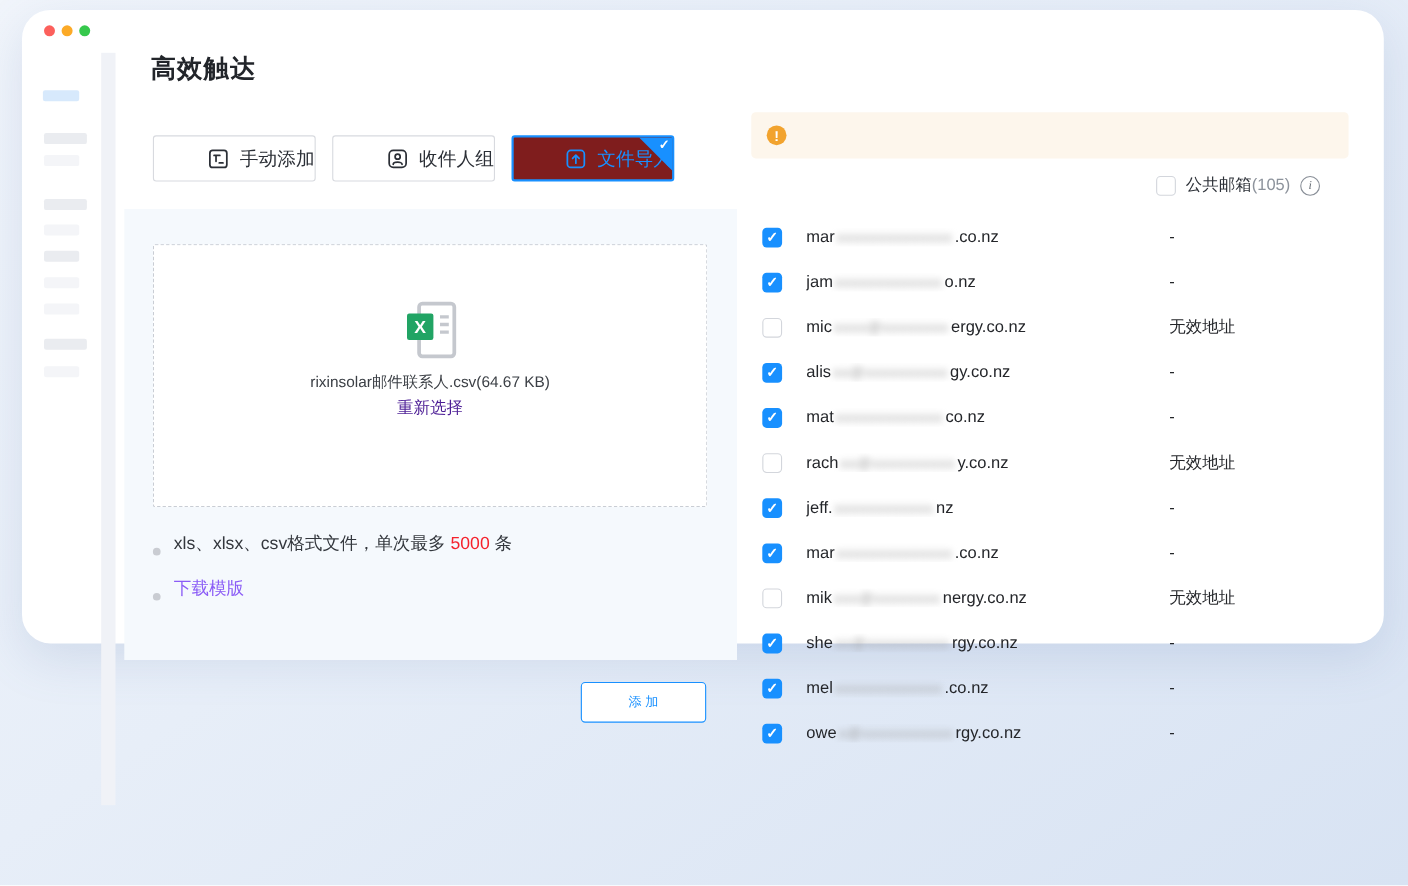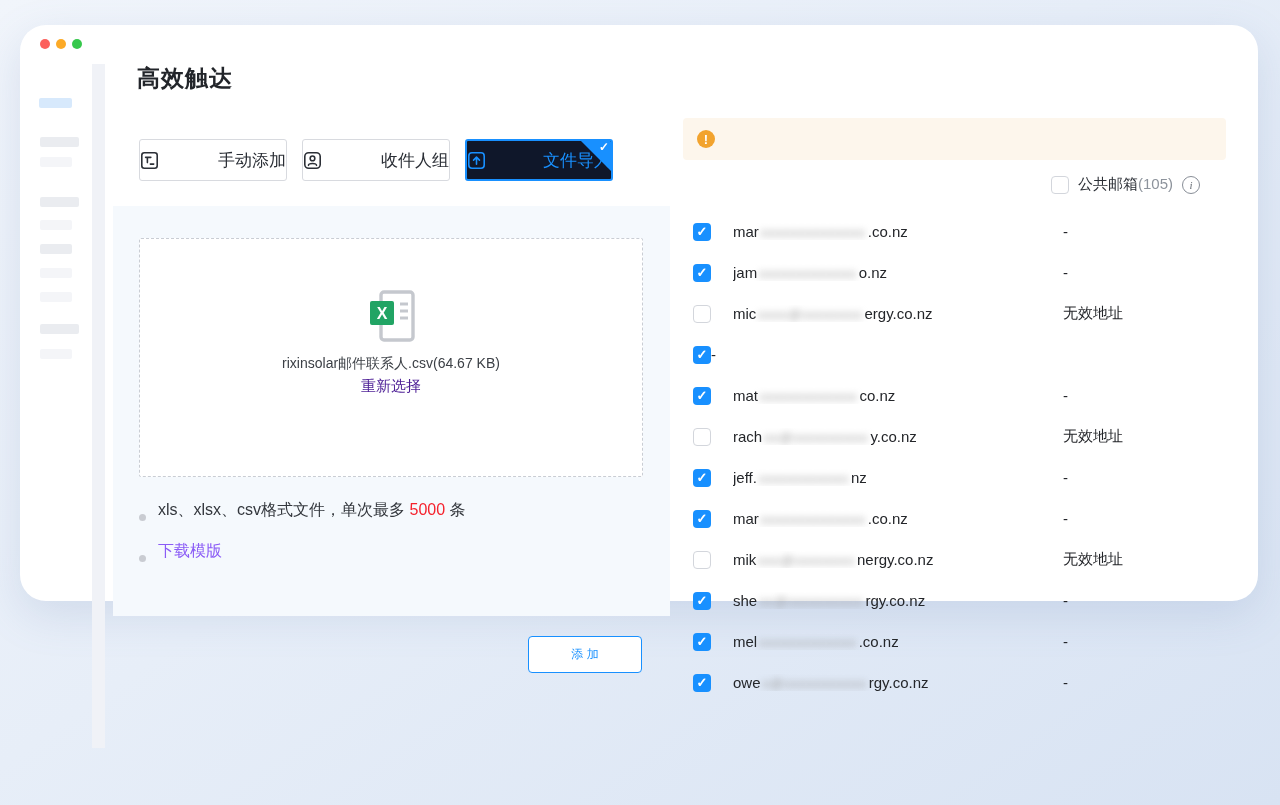--- a/index.html
+++ b/index.html
@@ -1,38 +1,38 @@
 <!DOCTYPE html>
 <html><head>
 <meta charset="utf-8">
 <style>
   html,body{margin:0;padding:0;}
   .viewport{position:relative;width:1280px;height:805px;overflow:hidden;
     background:linear-gradient(145deg,#f1f5fb 0%,#e7eef8 45%,#d8e3f3 100%);
     font-family:"Liberation Sans",sans-serif;}
-  .window{position:absolute;left:20px;top:25px;width:1238px;height:576px;background:#fff;
+  .window{position:absolute;left:20px;top:9px;width:1238px;height:576px;background:#fff;
     border-radius:26px;box-shadow:0 14px 44px rgba(100,130,180,.18);}
   
   .dot{position:absolute;top:14px;width:10px;height:10px;border-radius:50%;}
   .dot.r{left:20px;background:#fc605c}.dot.y{left:36px;background:#fcaa27}.dot.g{left:52px;background:#36c84c}
   
   .sk{position:absolute;left:20px;height:10px;border-radius:2px;background:#f4f5f8;}
   .sk.blue{left:19px;top:73px;width:33px;background:#d7e9fc;}
   .sk.d{background:#eaecf0;}
   .sk.b2{top:112px;width:39px}.sk.b3{top:132px;width:32px}.sk.b4{top:172px;width:39px}
   .sk.b5{top:195px;width:32px}.sk.b6{top:219px;width:32px}.sk.b7{top:243px;width:32px}
   .sk.b8{top:267px;width:32px}.sk.b9{top:299px;width:39px}.sk.b10{top:324px;width:32px}
   .divider{position:absolute;left:72px;top:39px;width:13px;height:684px;background:#f0f2f7;}
   .page-title{position:absolute;left:117px;top:38px;font-size:23px;font-weight:700;color:#22252a;letter-spacing:1px;}
   
   .tabs{position:absolute;left:119px;top:114px;display:flex;gap:15px;}
   .tab{position:relative;width:148px;height:42px;box-sizing:border-box;border:1px solid #d8dadf;border-radius:3px;
-    background:#fff;display:flex;align-items:center;justify-content:space-between;gap:10px;font-size:17px;color:#2b2f36;cursor:pointer;}
+    background:#fff;display:flex;align-items:center;justify-content:flex-end;gap:10px;font-size:17px;color:#2b2f36;cursor:pointer;}
   .tab svg{flex:none;}
-  .tab.active{border:2px solid #1890ff;background:#0f172a;color:#1890ff;overflow:hidden;}
+  .tab.active{border:2px solid #1890ff;background:#7f1d1d;color:#1890ff;overflow:hidden;}
   .fold{position:absolute;top:0;right:0;width:0;height:0;border-top:30px solid #1890ff;border-left:30px solid transparent;}
   .fold-check{position:absolute;top:-1px;right:2px;color:#fff;font-size:12px;font-weight:700;}
   
   .upload-panel{position:absolute;left:93px;top:181px;width:557px;height:410px;background:#f5f9fd;}
   .dropzone{position:absolute;left:26px;top:32px;width:504px;height:239px;box-sizing:border-box;background:#fff;
     border:1px dashed #c9cdd4;border-radius:2px;display:flex;flex-direction:column;align-items:center;}
   .file-name{margin-top:12px;font-size:14px;color:#3c4046;}
   .reselect{margin-top:4px;font-size:15px;color:#4c1d95;cursor:pointer;}
   .hint{position:absolute;left:26px;display:flex;align-items:flex-end;gap:12px;font-size:16px;color:#33373d;}
   .hint.h1{top:294px}.hint.h2{top:335px}
@@ -166,20 +166,21 @@
   </div>
         <div class="email-row">
     <span class="checkbox unchecked"><span class="tick"></span></span>
     <span class="email-text"><span>mic</span><span class="email-hidden">xxxx@xxxxxxxx</span><span>ergy.co.nz</span></span>
     <span class="email-status">无效地址</span>
   </div>
         <div class="email-row">
     <span class="checkbox checked">
             <span class="tick">✓</span>
           </span>
+    <span class="email-text"><span>alis</span><span class="email-hidden">xx@xxxxxxxxxx</span><span>gy.co.nz</span></span>
     <span class="email-status">-</span>
   </div>
         <div class="email-row">
     <span class="checkbox checked">
             <span class="tick">✓</span>
           </span>
     <span class="email-text"><span>mat</span><span class="email-hidden">xxxxxxxxxxxxx</span><span>co.nz</span></span>
     <span class="email-status">-</span>
   </div>
         <div class="email-row">

